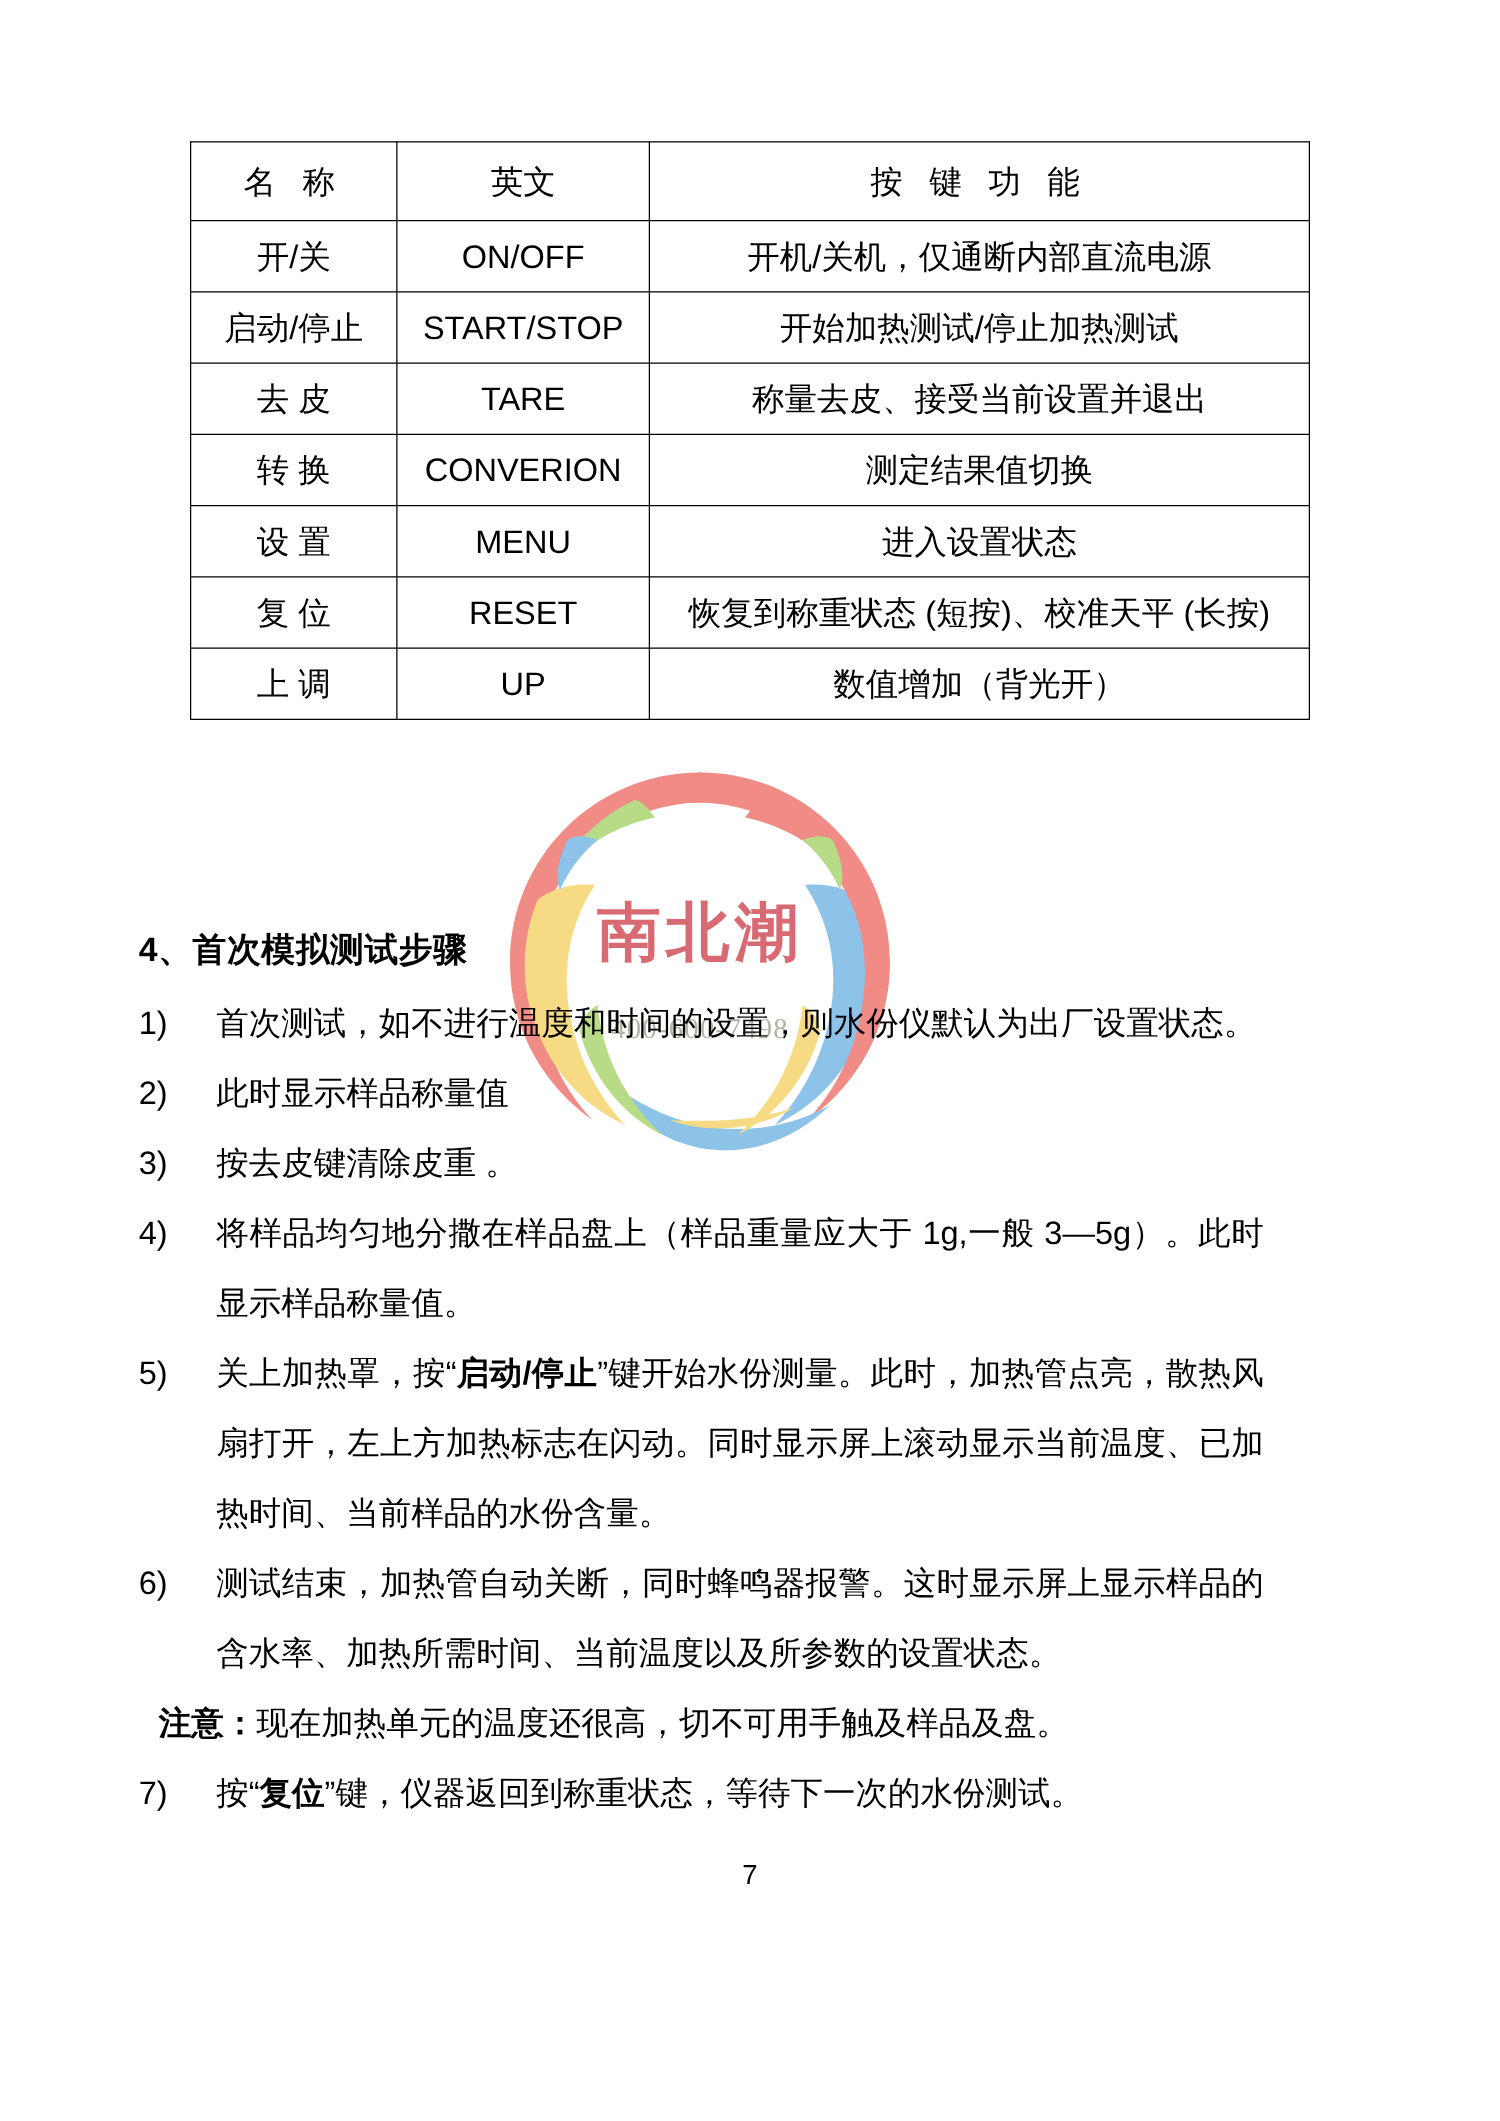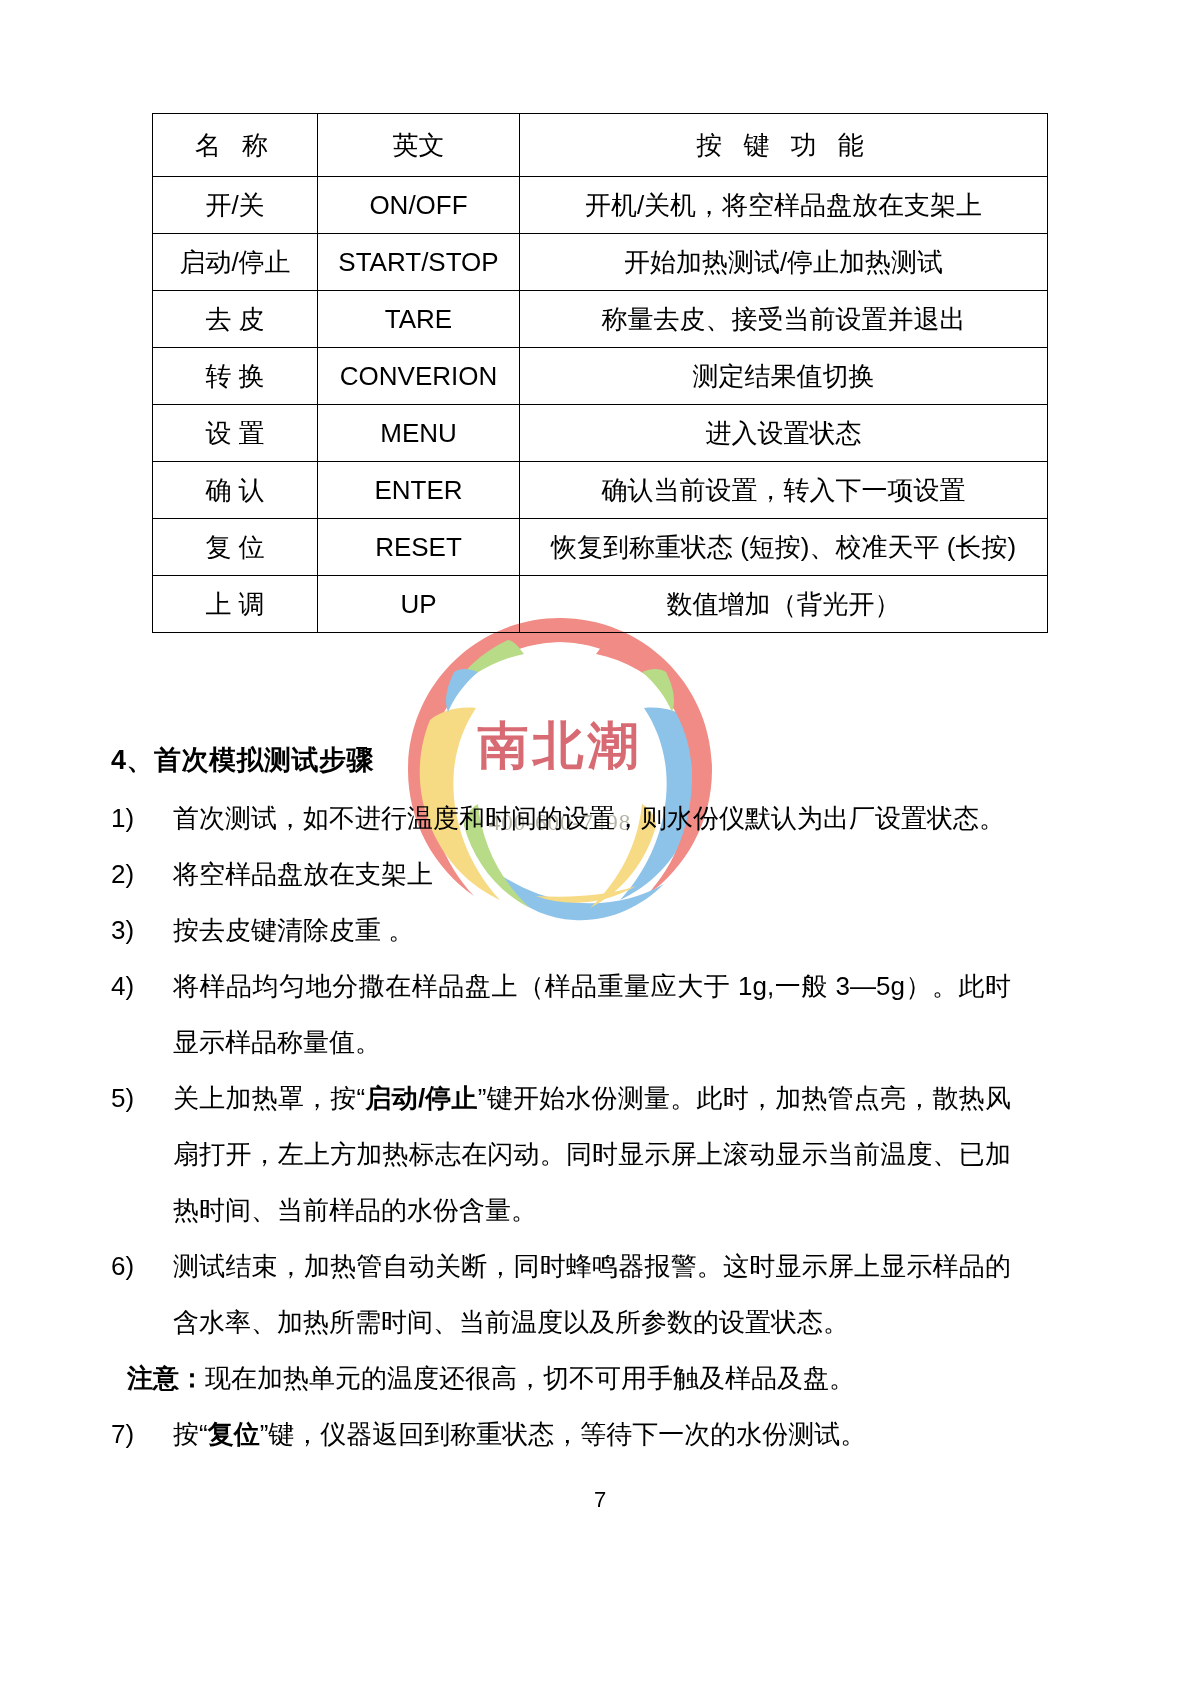--- a/index.html
+++ b/index.html
@@ -183,21 +183,21 @@
       <table class="key-table">
         <tbody id="key-table-body">
             <tr class="head">
               <td class="c-name">名  称</td>
               <td class="c-en">英文</td>
               <td class="c-fn">按  键  功    能</td>
             </tr>
             <tr>
               <td class="c-name">开/关</td>
               <td class="c-en">ON/OFF</td>
-              <td class="c-fn">开机/关机，将空样品盘放在支架上</td>
+              <td class="c-fn">开机/关机，仅通断内部直流电源</td>
             </tr>
             <tr>
               <td class="c-name">启动/停止</td>
               <td class="c-en">START/STOP</td>
               <td class="c-fn">开始加热测试/停止加热测试</td>
             </tr>
             <tr>
               <td class="c-name">去  皮</td>
               <td class="c-en">TARE</td>
               <td class="c-fn">称量去皮、接受当前设置并退出</td>
@@ -206,25 +206,20 @@
               <td class="c-name">转  换</td>
               <td class="c-en">CONVERION</td>
               <td class="c-fn">测定结果值切换</td>
             </tr>
             <tr>
               <td class="c-name">设  置</td>
               <td class="c-en">MENU</td>
               <td class="c-fn">进入设置状态</td>
             </tr>
             <tr>
-              <td class="c-name">确  认</td>
-              <td class="c-en">ENTER</td>
-              <td class="c-fn">确认当前设置，转入下一项设置</td>
-            </tr>
-            <tr>
               <td class="c-name">复  位</td>
               <td class="c-en">RESET</td>
               <td class="c-fn">恢复到称重状态 (短按)、校准天平 (长按)</td>
             </tr>
             <tr>
               <td class="c-name">上  调</td>
               <td class="c-en">UP</td>
               <td class="c-fn">数值增加（背光开）</td>
             </tr>
           </tbody>
@@ -234,21 +229,21 @@
     <h3 class="section-heading">4、首次模拟测试步骤</h3>
 
     <div class="proc-list">
       <div id="steps-container">
           <div class="proc-item">
             <div class="proc-num">1)</div>
             <div class="proc-text">首次测试，如不进行温度和时间的设置，则水份仪默认为出厂设置状态。</div>
           </div>
           <div class="proc-item">
             <div class="proc-num">2)</div>
-            <div class="proc-text">将空样品盘放在支架上</div>
+            <div class="proc-text">此时显示样品称量值</div>
           </div>
           <div class="proc-item">
             <div class="proc-num">3)</div>
             <div class="proc-text">按去皮键清除皮重 。</div>
           </div>
           <div class="proc-item">
             <div class="proc-num">4)</div>
             <div class="proc-text">将样品均匀地分撒在样品盘上（样品重量应大于 1g,一般 3—5g）。此时显示样品称量值。</div>
           </div>
           <div class="proc-item">

